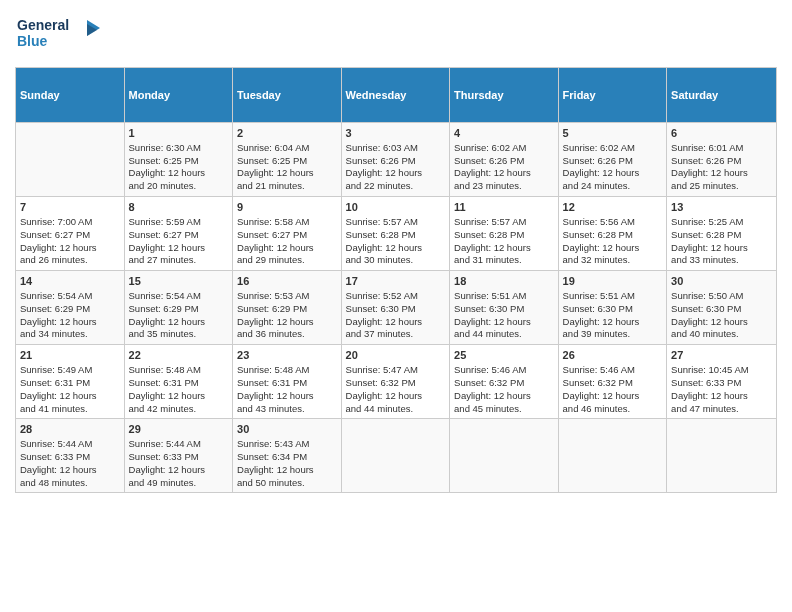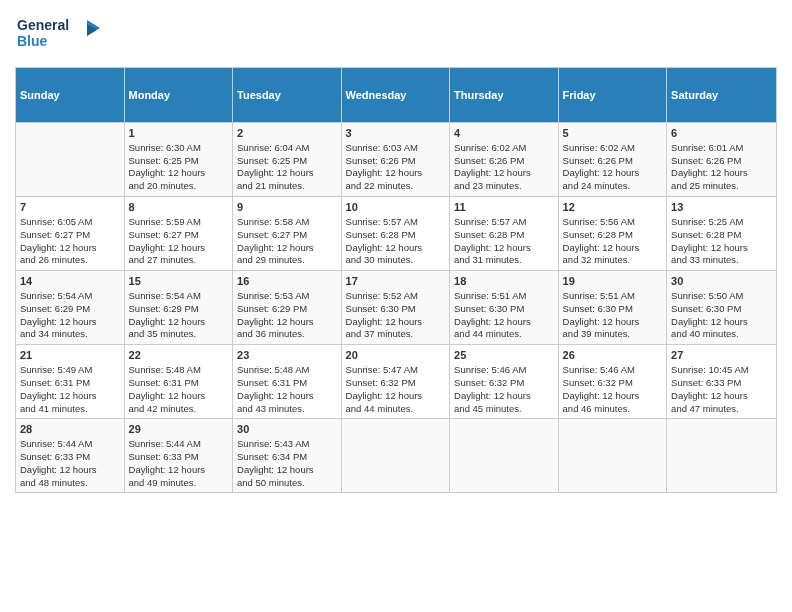--- a/index.html
+++ b/index.html
@@ -164,21 +164,21 @@
               <div>Sunset: 6:26 PM</div>
               <div>Daylight: 12 hours</div>
               <div>and 25 minutes.</div>
             </div>
           </td>
         </tr>
         <tr>
           <td>
             <div class="cell-content">
               <span class="day-number">7</span>
-              <div>Sunrise: 6:05 AM</div>
+              <div>Sunrise: 7:00 AM</div>
               <div>Sunset: 6:27 PM</div>
               <div>Daylight: 12 hours</div>
               <div>and 26 minutes.</div>
             </div>
           </td>
           <td>
             <div class="cell-content">
               <span class="day-number">8</span>
               <div>Sunrise: 5:59 AM</div>
               <div>Sunset: 6:27 PM</div>

